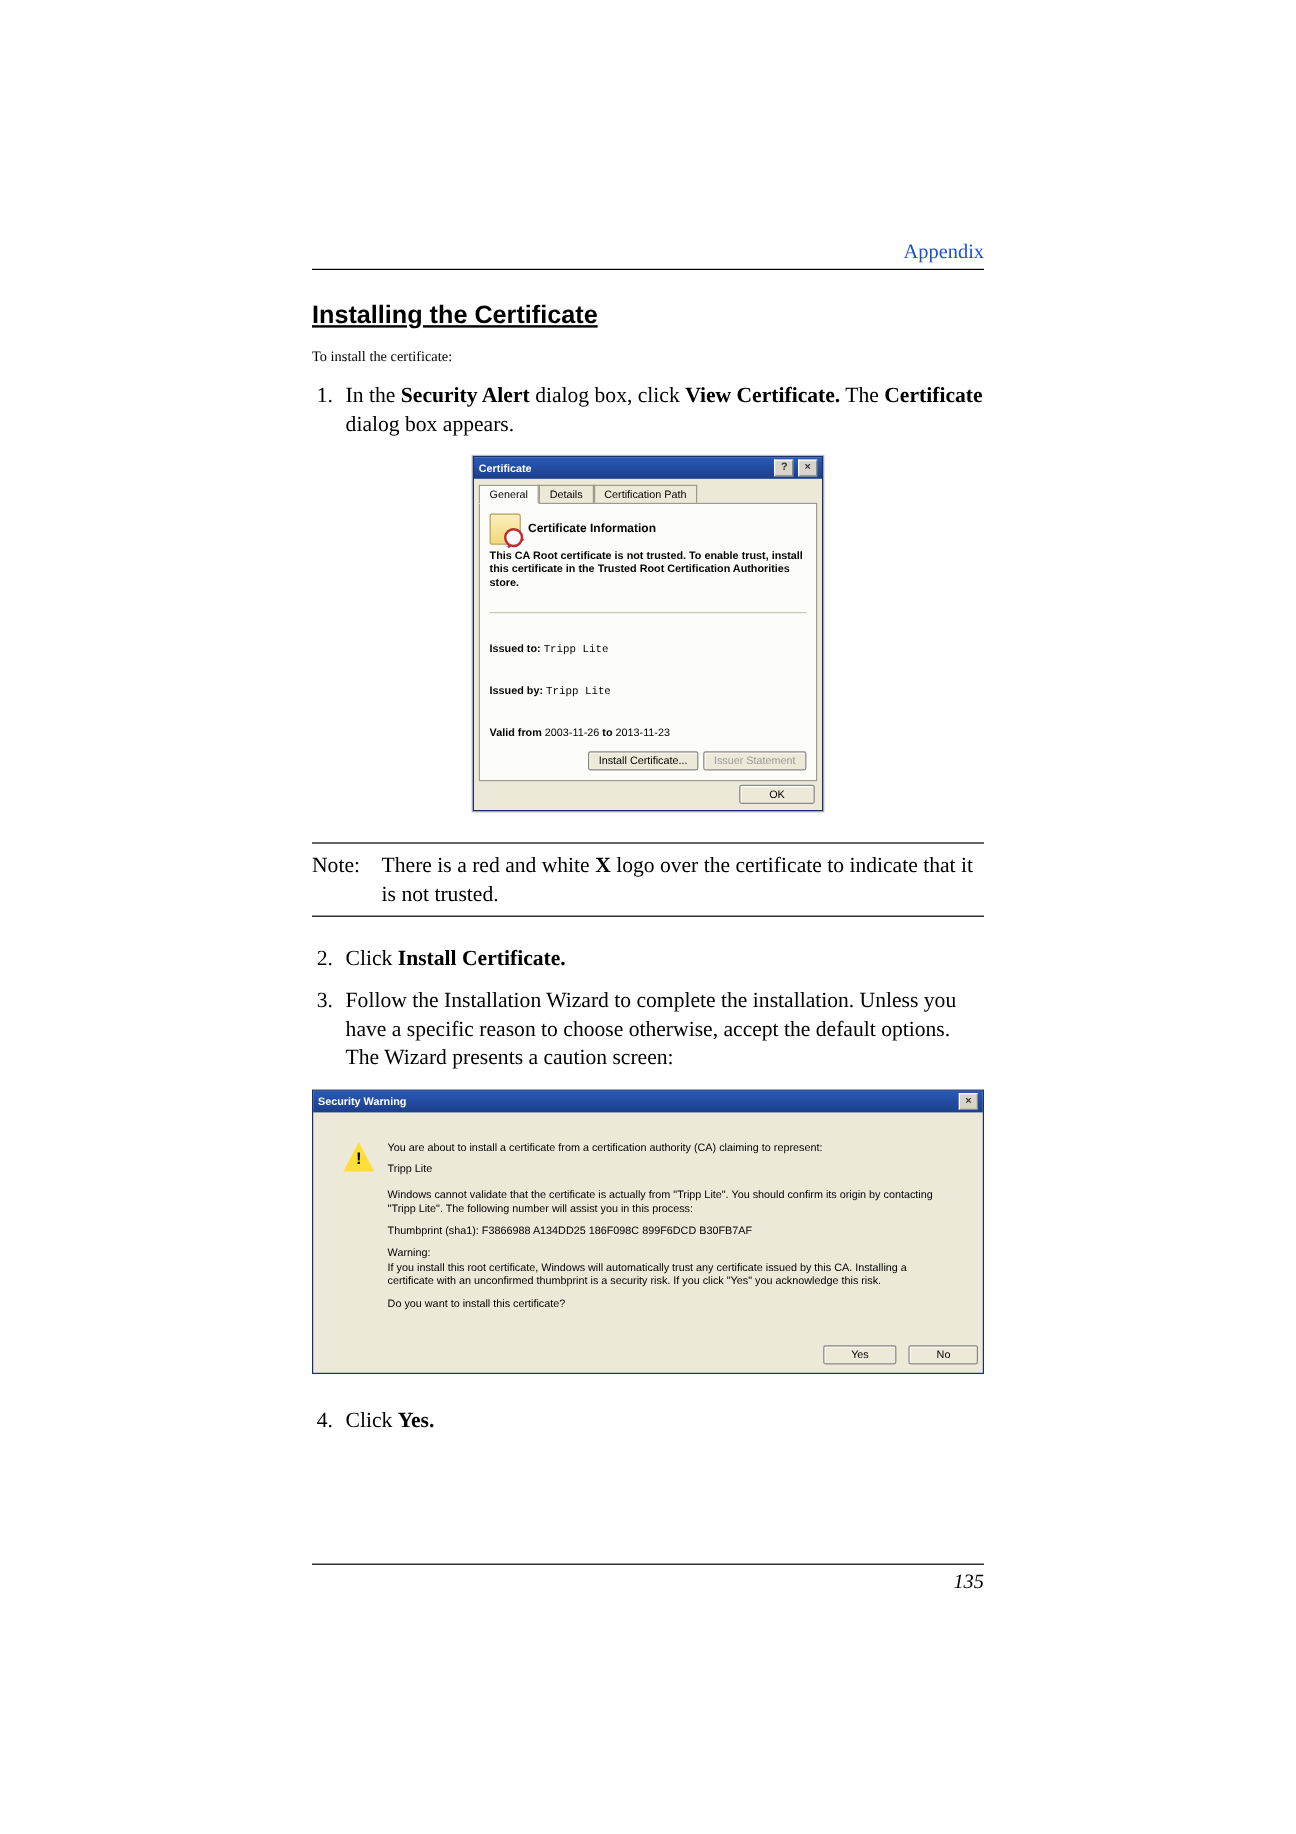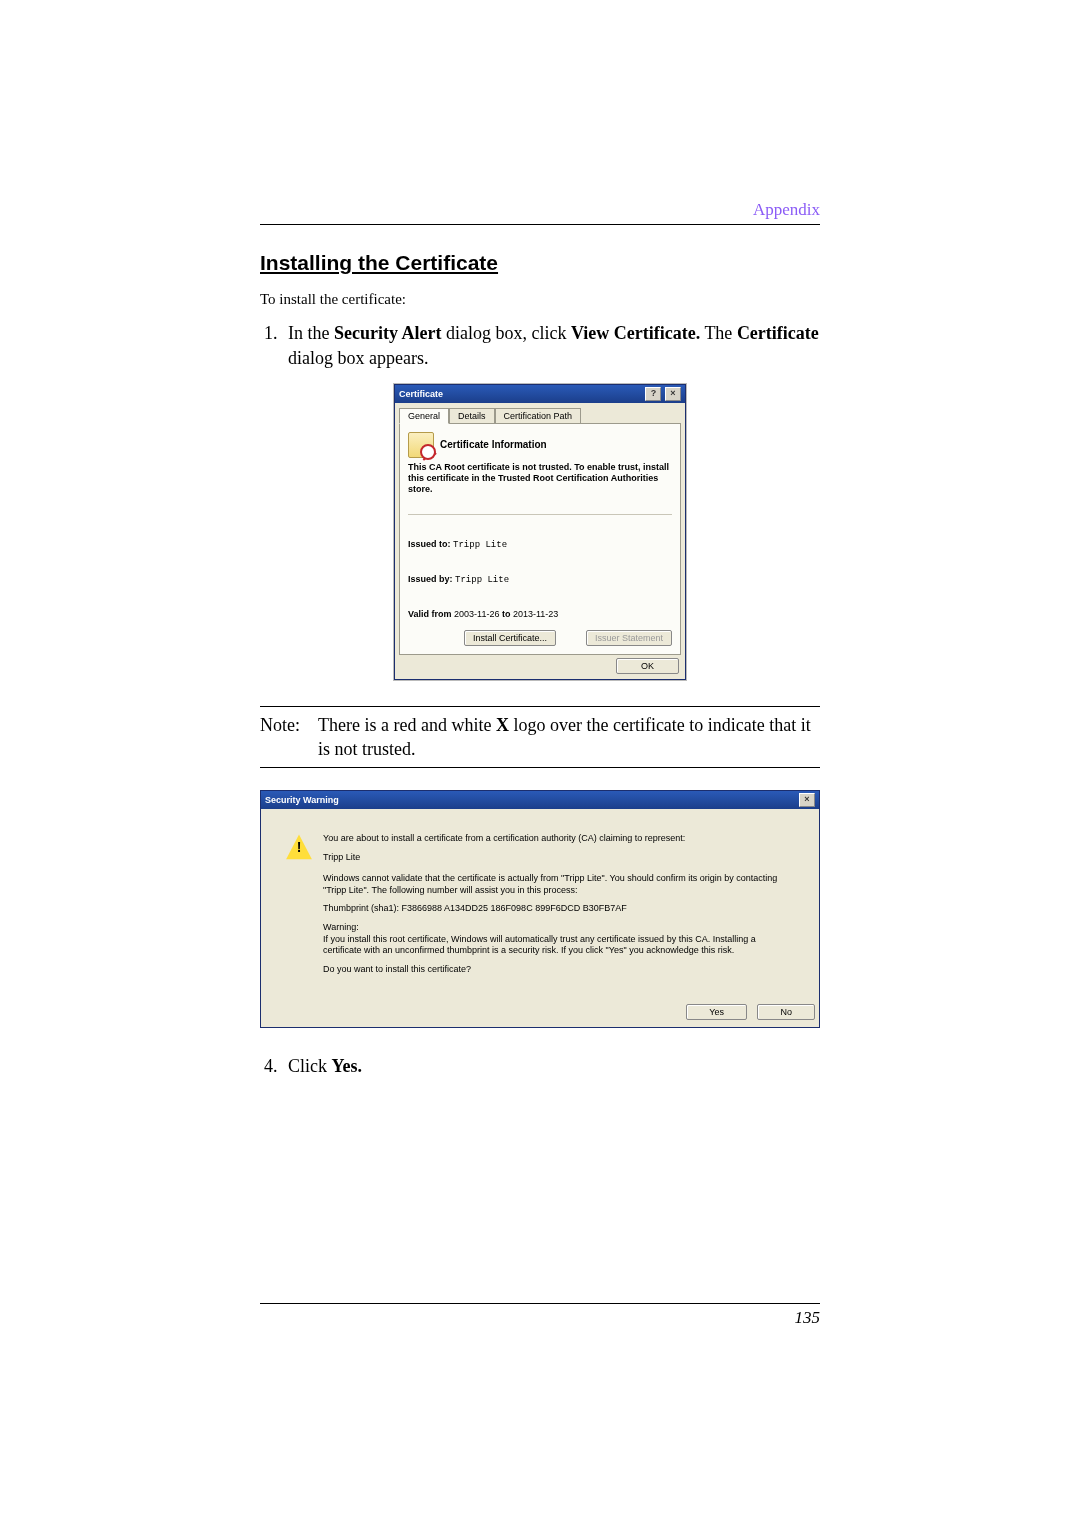--- a/index.html
+++ b/index.html
@@ -14,34 +14,34 @@
     width: 1080px;
     height: 1528px;
     background: #fff;
     position: relative;
     box-sizing: border-box;
     padding: 200px 260px 0 260px;
   }
   .running-head {
     text-align: right;
     font-size: 17px;
-    color: #8b5cf6;
+    color: #1d4ed8;
     border-bottom: 1.5px solid #000;
     padding-bottom: 4px;
     margin-bottom: 26px;
   }
   h2.section-title {
     font-family: Arial, Helvetica, sans-serif;
     font-weight: bold;
     font-size: 21px;
     margin: 0 0 14px 0;
     text-decoration: underline;
   }
   .body-text {
-    font-size: 15px;
+    font-size: 12px;
     line-height: 1.35;
     margin: 0 0 12px 0;
   }
   ol.steps {
     font-size: 18px;
     line-height: 1.35;
     padding-left: 22px;
     margin: 0 0 12px 0;
   }
   ol.steps > li {
@@ -164,21 +164,21 @@
   }
   .btn-xp {
     font-family: Tahoma, Arial, sans-serif;
     font-size: 9px;
     padding: 2px 8px;
     background: #ece9d8;
     border: 1px solid #888;
     border-radius: 2px;
     box-shadow: inset 1px 1px 0 #fff;
   }
-  .btn-xp.disabled { color:#999;margin-left:26px; }
+  .btn-xp.disabled { color:#999; }
   .ok-row {
     text-align: right;
     padding: 2px 6px 8px 13px;
   }
 
   
   .note-box {
     border-top: 1px solid #000;
     border-bottom: 1px solid #000;
     padding: 6px 0;
@@ -298,20 +298,26 @@
     </div>
   </div>
 
   <div class="note-box">
     <div class="label">Note:</div>
     <div class="ntxt">
       <span>There is a red and white </span><b>X</b><span> logo over the certificate to indicate that it is not trusted.</span>
     </div>
   </div>
 
+  <ol class="steps" start="2">
+    <li>
+      <span>Click </span><b>Install Certificate.</b>
+    </li>
+    <li>Follow the Installation Wizard to complete the installation. Unless you have a specific reason to choose otherwise, accept the default options. The Wizard presents a caution screen:</li>
+  </ol>
 
   <div class="figure-wrap">
     <div class="sec-dialog">
       <div class="dlg-title">
         <span>Security Warning</span>
         <span class="btns">
           <span>×</span>
         </span>
       </div>
       <div class="sec-body">

